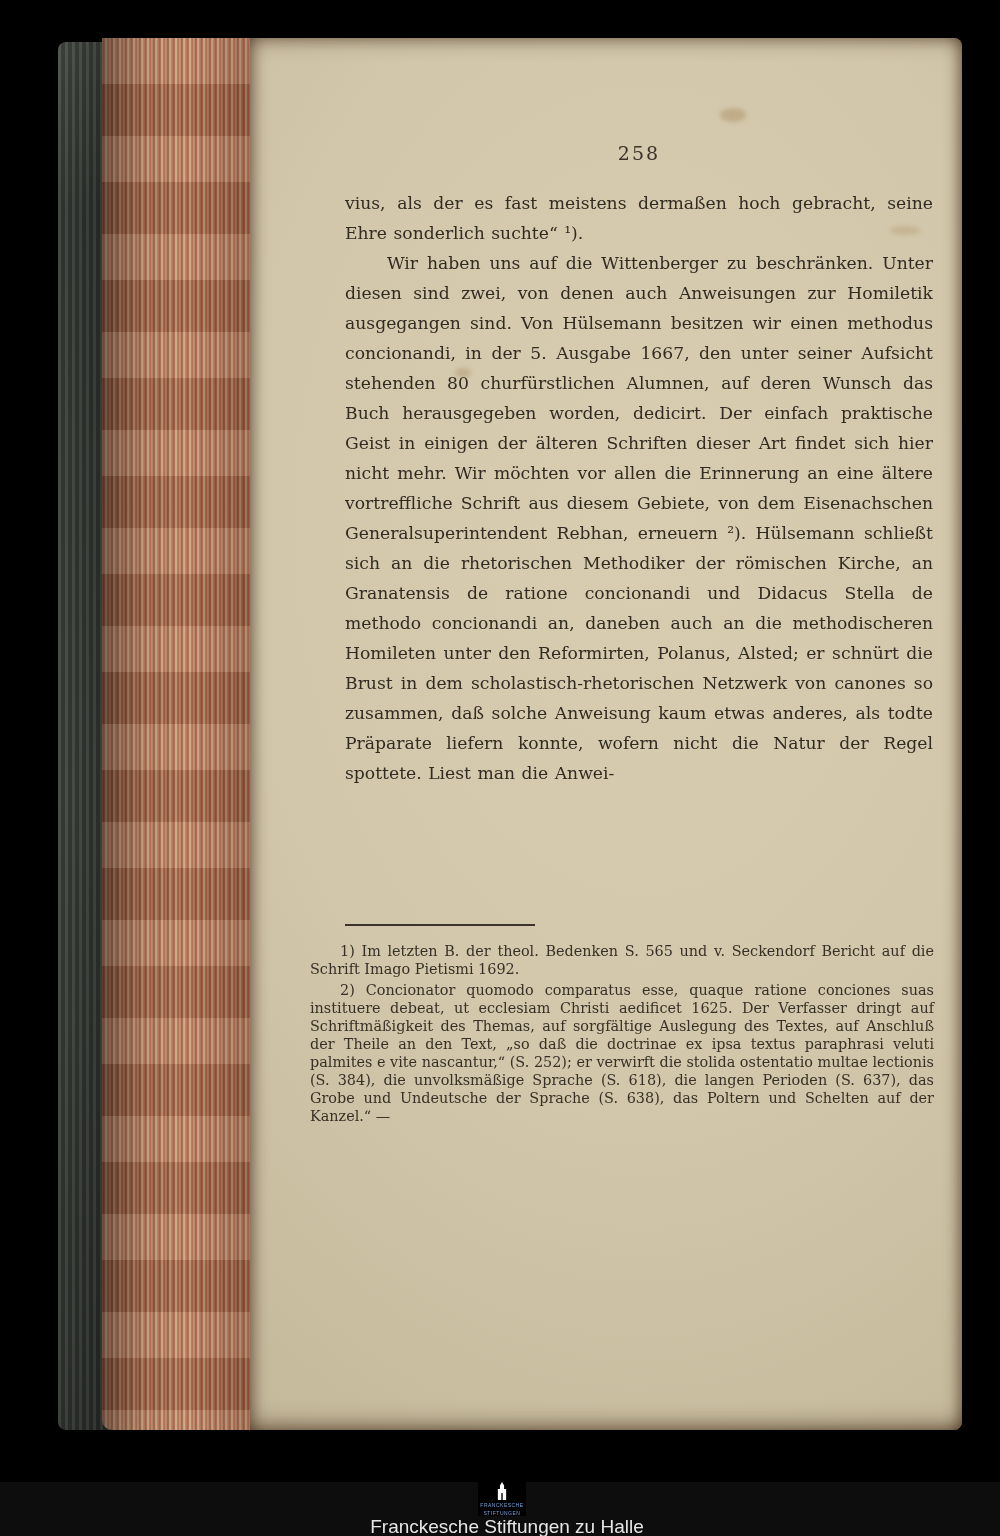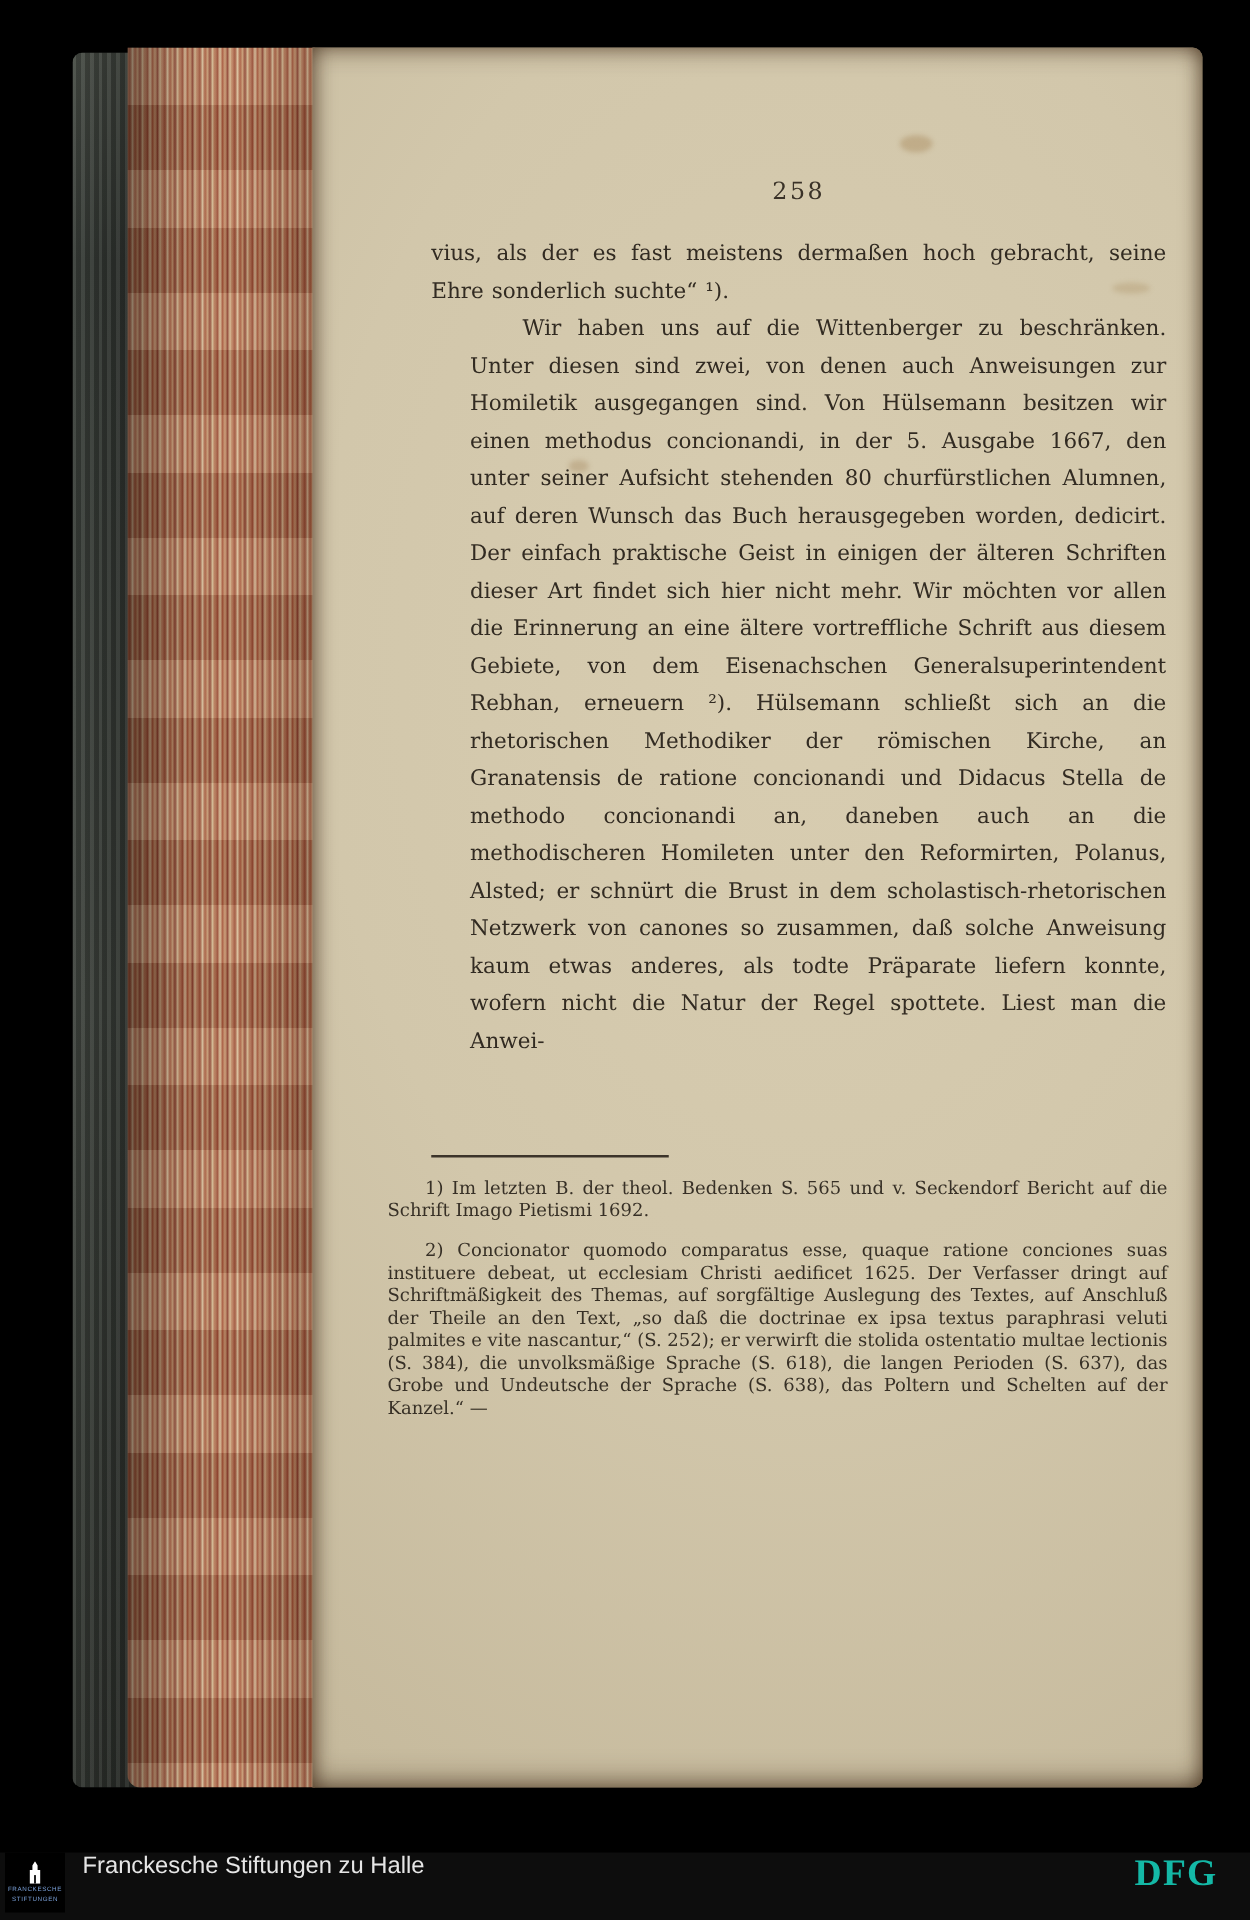--- a/index.html
+++ b/index.html
@@ -54,41 +54,42 @@
   .page-number {
     position:absolute; top:104px; left:95px; width:588px;
     text-align:center; font-size:19px; letter-spacing:2px; color:#3a3228;
   }
 
   .main-text {
     position:absolute; top:150px; left:95px; width:588px;
     font-size:17.2px; line-height:30px; text-align:justify;
     color:#322b22; word-spacing:1px;
   }
-  .main-text p.indent { text-indent:42px;margin-left:31px; }
+  .main-text p.indent { text-indent:42px; }
 
   .fn-rule {
     position:absolute; top:886px; left:95px; width:190px;
     border-top:2px solid #3c342a;
   }
 
   .footnotes {
     position:absolute; top:904px; left:60px; width:624px;
     font-size:14.4px; line-height:18px; text-align:justify;
     color:#37302６;
   }
   .footnotes { color:#373026; }
   .footnotes p { text-indent:30px; }
-  .footnotes p + p { margin-top:14px; }
+  .footnotes p + p { margin-top:3px; }
 
   
   .bottom-bar {
     position:absolute; left:0; bottom:0; width:1000px; height:54px;
-    background:#0d0d0d; display:flex; 
+    background:#0d0d0d; display:flex; align-items:center;
     font-family:"Liberation Sans", sans-serif;
+    flex-direction:column;
   }
   .fst-logo {
     width:48px; height:48px; margin-left:4px; background:#000;
     display:flex; flex-direction:column; align-items:center; justify-content:center;
     gap:2px; cursor:pointer;
   }
   .fst-logo .tower { line-height:0; }
   .fst-logo .logo-line {
     font-size:5px; letter-spacing:0.5px; color:#7aa0d8; white-space:nowrap;
   }

